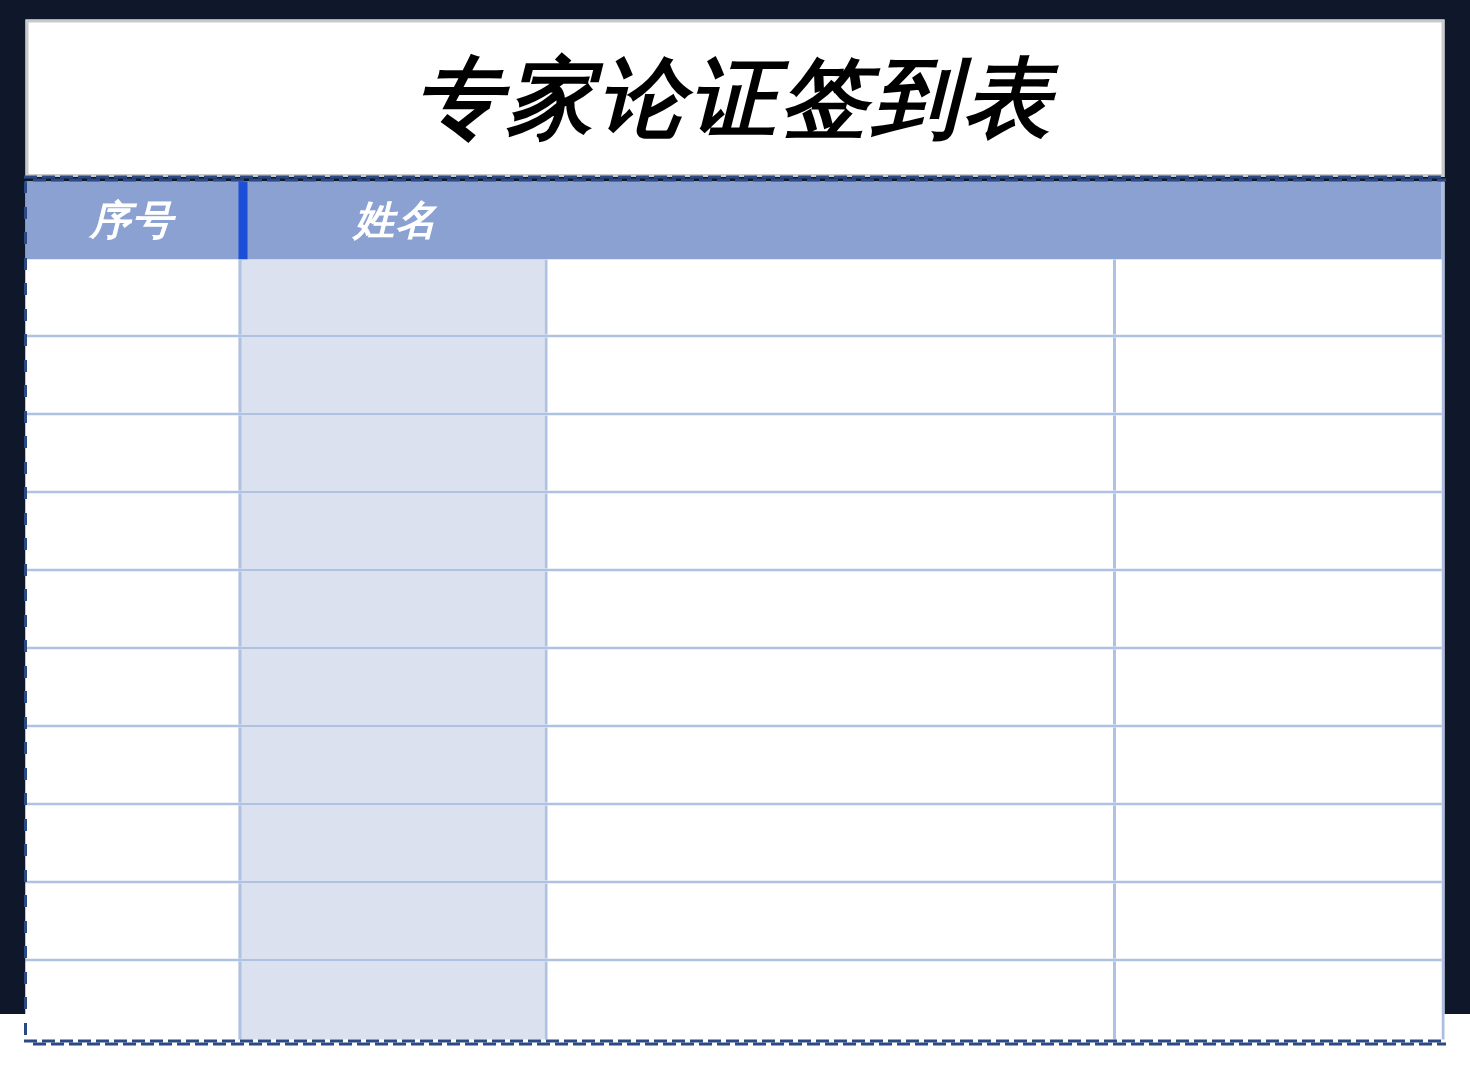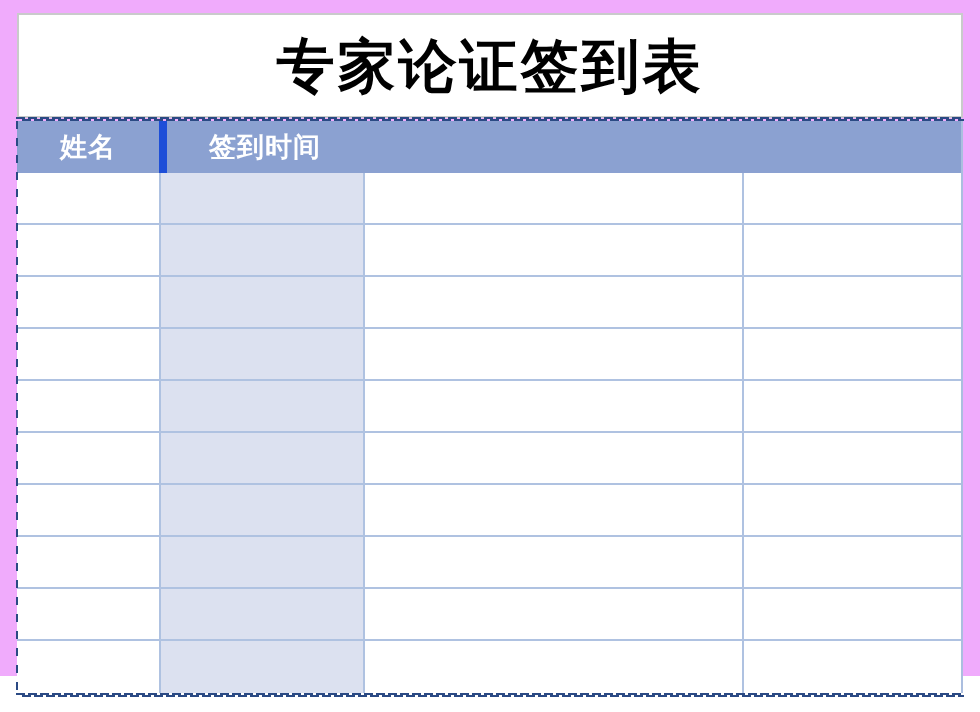--- a/index.html
+++ b/index.html
@@ -1,21 +1,21 @@
 <!DOCTYPE html>
 <html><head>
 <meta charset="utf-8">
 <style>
   html,body{margin:0;padding:0;background:#ffffff;}
   body{
     width:980px;height:712px;
     font-family:"Liberation Sans","DejaVu Sans",sans-serif;
     position:relative;overflow:hidden;
   }
-  .canvas{position:relative;width:980px;height:676px;background:#f0abfc;}
+  .canvas{position:relative;width:980px;height:676px;background:#0f172a;font-style:italic;}
 
   
   .title-block{
     position:absolute;left:17px;top:13px;width:946px;height:105px;
     box-sizing:border-box;border:2px solid #C9CACB;background:#ffffff;
     display:flex;align-items:center;justify-content:center;
   }
   .sheet-title{
     font-size:58px;font-weight:bold;color:#000000;
     letter-spacing:3px;line-height:1;white-space:nowrap;
@@ -29,21 +29,21 @@
   }
   .thead{
     display:grid;grid-template-columns:142px 204px 379px 1fr;
     height:52px;background:#8BA1D1;
   }
   .hcell{
     display:flex;align-items:center;justify-content:center;
     color:#ffffff;font-weight:bold;font-size:27px;
     box-sizing:border-box;letter-spacing:1px;
   }
-  .hcell + .hcell{border-left:8px solid #1d4ed8;}
+  .hcell + .hcell{border-left:6px solid #1d4ed8;}
 
   .tbody{display:block;}
   .trow{
     display:grid;grid-template-columns:142px 204px 379px 1fr;
     height:52px;box-sizing:border-box;
     border-bottom:2px solid #AFC2E1;
   }
   .trow:last-child{border-bottom:none;}
   .tcell{box-sizing:border-box;background:#ffffff;}
   .tcell + .tcell{border-left:2px solid #AFC2E1;}
@@ -70,22 +70,22 @@
 <body>
 
 <div class="canvas">
 
   <div class="title-block">
     <div class="sheet-title">专家论证签到表</div>
   </div>
 
   <div class="table-area">
     <div class="thead">
+      <div class="hcell">序号</div>
       <div class="hcell">姓名</div>
-      <div class="hcell">签到时间</div>
     </div>
     <div class="tbody">
         <div class="trow">
           <div class="tcell"></div>
           <div class="tcell name-col"></div>
           <div class="tcell"></div>
           <div class="tcell"></div>
         </div>
         <div class="trow">
           <div class="tcell"></div>

